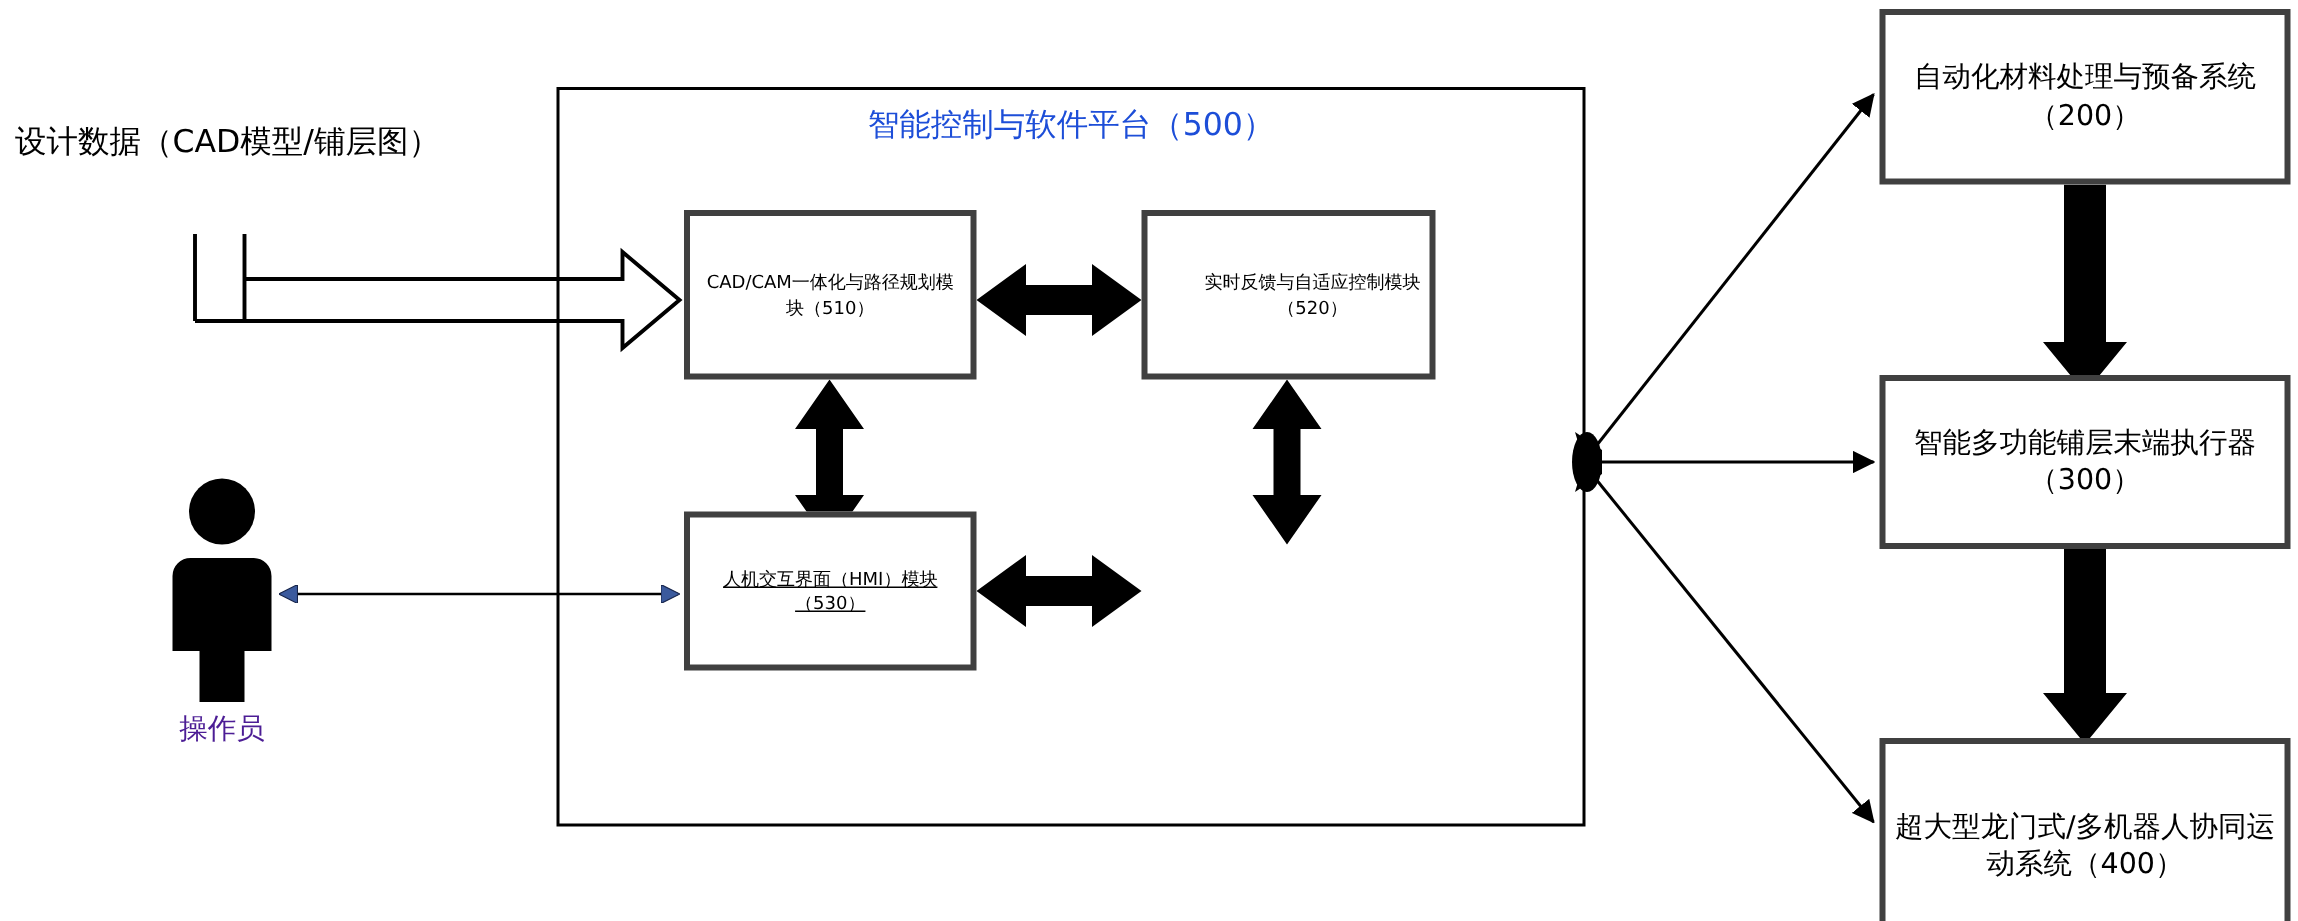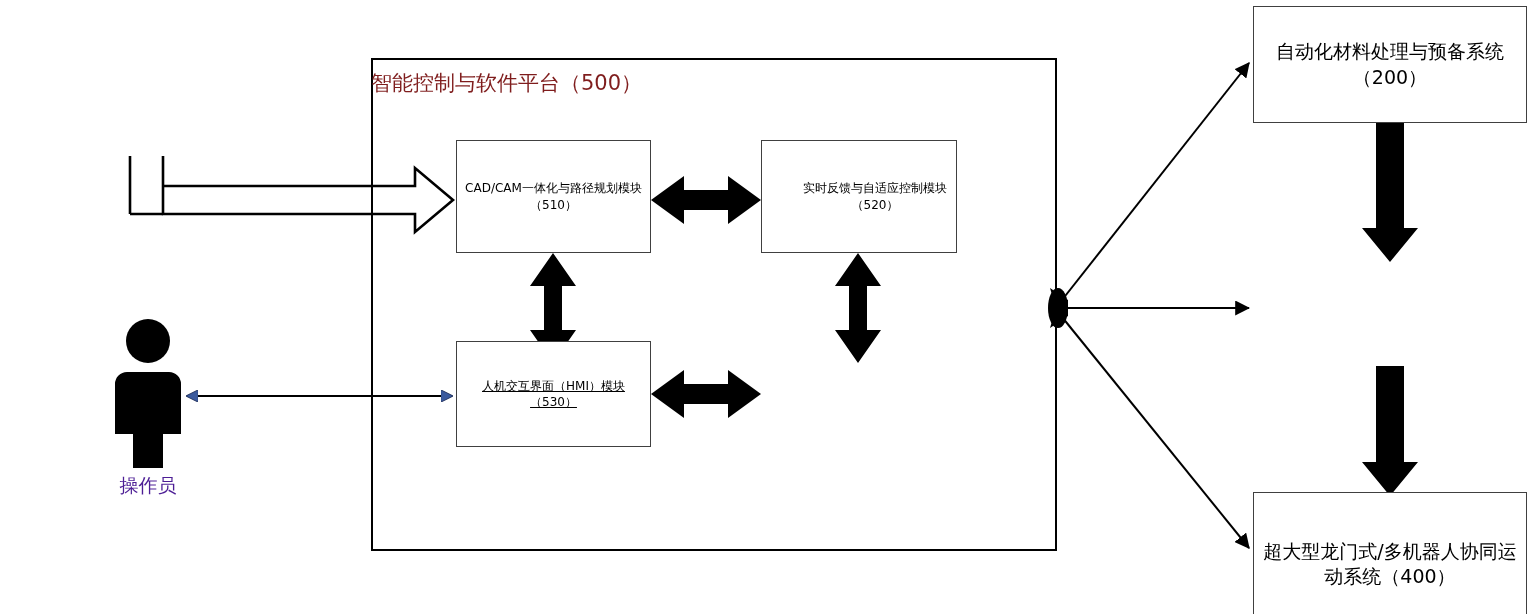--- a/index.html
+++ b/index.html
@@ -23,38 +23,39 @@
     left: 0;
     top: 0;
     width: 1532px;
     height: 614px;
     overflow: visible;
   }
   .node {
     position: absolute;
     box-sizing: border-box;
     background: #ffffff;
-    border: 1px solid #404040;
+    border: 4px solid #404040;
     display: flex;
     align-items: center;
     justify-content: center;
     text-align: center;
     color: #000000;
     line-height: 1.34;
     padding: 2px 6px;
   }
   .platform-frame {
     position: absolute;
     box-sizing: border-box;
     background: transparent;
     border: 2px solid #000000;
   }
   .platform-title {
     position: absolute;
-    color: #7f1d1d;
+    text-align: center;
+    color: #1d4ed8;
     font-size: 21px;
     white-space: nowrap;
   }
   .free-label {
     position: absolute;
     color: #000000;
     font-size: 21px;
     line-height: 1.35;
   }
   .operator-caption {
@@ -131,20 +132,21 @@
     </g>
 
     <g>
       <path d="M 1376,123 L 1404,123 L 1404,228 L 1418,228 L 1390,262 L 1362,228 L 1376,228 Z" fill="#000000"></path>
     </g>
     <g>
       <path d="M 1376,366 L 1404,366 L 1404,462 L 1418,462 L 1390,496 L 1362,462 L 1376,462 Z" fill="#000000"></path>
     </g>
   </svg>
 
+  <div class="free-label" style="left:10px; top:80px; width:290px;">设计数据（CAD模型/铺层图）</div>
 
   <div style="position:absolute; left:105px; top:318px; width:86px; height:150px;">
     <svg viewBox="0 0 86 150" width="86" height="150">
       <circle cx="43" cy="23" r="22" fill="#000000"></circle>
       <path d="M 22,54 h 42 a 12,12 0 0 1 12,12 v 50 h -18 v 34 h -30 v -34 h -18 v -50 a 12,12 0 0 1 12,-12 z" fill="#000000"></path>
     </svg>
   </div>
   <div class="operator-caption" style="left:105px; top:473px; width:86px;">操作员</div>
 
   <div class="platform-frame" style="left:371px; top:58px; width:686px; height:493px;"></div>
@@ -152,16 +154,17 @@
 
   <div class="node module-box" style="left:456px; top:140px; width:195px; height:113px;">CAD/CAM一体化与路径规划模块（510）</div>
 
   <div class="node module-box" style="left:761px; top:140px; width:196px; height:113px;padding-left:38px;">实时反馈与自适应控制模块（520）</div>
 
   <div class="node module-box" style="left:456px; top:341px; width:195px; height:106px;text-decoration:underline;">人机交互界面（HMI）模块（530）</div>
 
 
   <div class="node stage-box" style="left:1253px; top:6px; width:274px; height:117px;">自动化材料处理与预备系统（200）</div>
 
+  <div class="node stage-box" style="left:1253px; top:250px; width:274px; height:116px;">智能多功能铺层末端执行器（300）</div>
 
   <div class="node stage-box" style="left:1253px; top:492px; width:274px; height:144px;">超大型龙门式/多机器人协同运动系统（400）</div>
 
 </div>
 
 </body></html>

